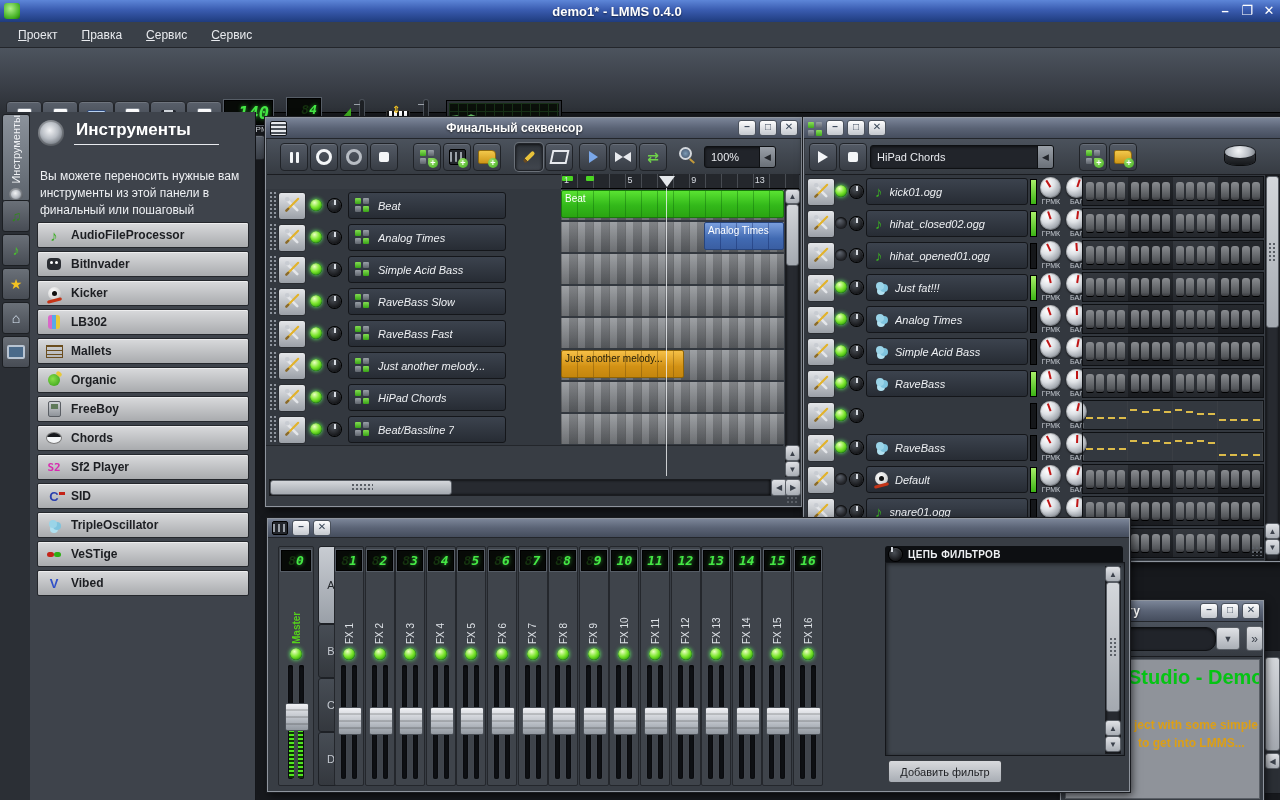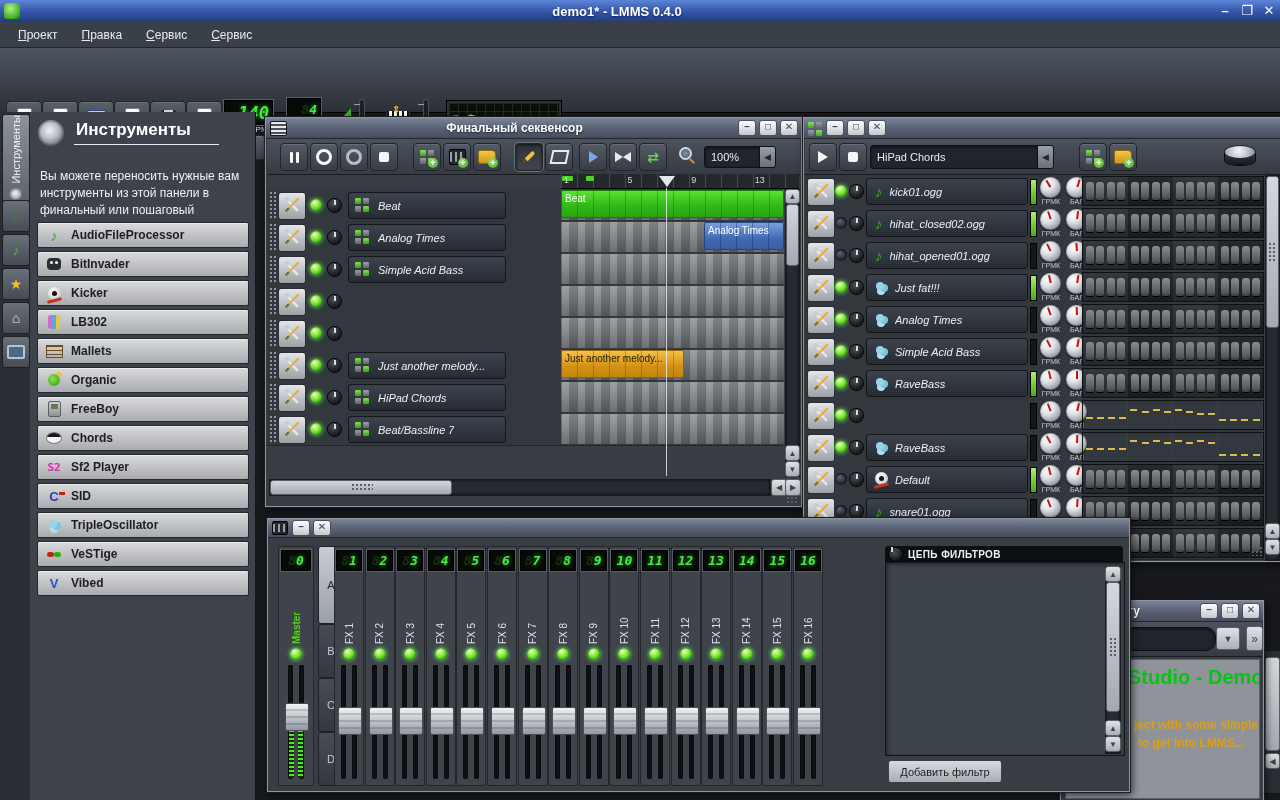--- a/index.html
+++ b/index.html
@@ -630,34 +630,52 @@
           <div class="toolsbtn" style="left: 12px;">
             <span><svg viewBox="0 0 18 18" width="17" height="17">
                 <path d="M3 4 L14 15" stroke="#e4e6e9" stroke-width="2.8" stroke-linecap="round"></path>
                 <circle cx="3.4" cy="3.4" r="2.4" fill="#c8ccd2"></circle>
                 <path d="M15 3 L4 14" stroke="#e2b22a" stroke-width="2.2" stroke-linecap="round"></path>
                 <path d="M4.5 13.5 L2.5 15.5" stroke="#8a6a2a" stroke-width="2.6" stroke-linecap="round"></path>
               </svg></span>
           </div>
           <span class="led" style="left: 44px; top: 10px;"></span>
           <span class="miniknob" style="left: 62px; top: 10px;"></span>
+          <div class="namebox" style="left: 82px; width: 156px;">
+            <span class="gridico">
+              <i></i>
+              <i class="g"></i>
+              <i class="g"></i>
+              <i></i>
+            </span>
+            <span class="nlbl">RaveBass Slow</span>
+          </div>
           <div class="cells" style="left: 295px; width: 223px;"></div>
         </div>
         <div class="trow" style="top: 199px; width: 517px;">
           <div class="grip" style="left: 3px;"></div>
           <div class="toolsbtn" style="left: 12px;">
             <span><svg viewBox="0 0 18 18" width="17" height="17">
                 <path d="M3 4 L14 15" stroke="#e4e6e9" stroke-width="2.8" stroke-linecap="round"></path>
                 <circle cx="3.4" cy="3.4" r="2.4" fill="#c8ccd2"></circle>
                 <path d="M15 3 L4 14" stroke="#e2b22a" stroke-width="2.2" stroke-linecap="round"></path>
                 <path d="M4.5 13.5 L2.5 15.5" stroke="#8a6a2a" stroke-width="2.6" stroke-linecap="round"></path>
               </svg></span>
           </div>
           <span class="led" style="left: 44px; top: 10px;"></span>
           <span class="miniknob" style="left: 62px; top: 10px;"></span>
+          <div class="namebox" style="left: 82px; width: 156px;">
+            <span class="gridico">
+              <i></i>
+              <i class="g"></i>
+              <i class="g"></i>
+              <i></i>
+            </span>
+            <span class="nlbl">RaveBass Fast</span>
+          </div>
           <div class="cells" style="left: 295px; width: 223px;"></div>
         </div>
         <div class="trow" style="top: 231px; width: 517px;">
           <div class="grip" style="left: 3px;"></div>
           <div class="toolsbtn" style="left: 12px;">
             <span><svg viewBox="0 0 18 18" width="17" height="17">
                 <path d="M3 4 L14 15" stroke="#e4e6e9" stroke-width="2.8" stroke-linecap="round"></path>
                 <circle cx="3.4" cy="3.4" r="2.4" fill="#c8ccd2"></circle>
                 <path d="M15 3 L4 14" stroke="#e2b22a" stroke-width="2.2" stroke-linecap="round"></path>
                 <path d="M4.5 13.5 L2.5 15.5" stroke="#8a6a2a" stroke-width="2.6" stroke-linecap="round"></path>

